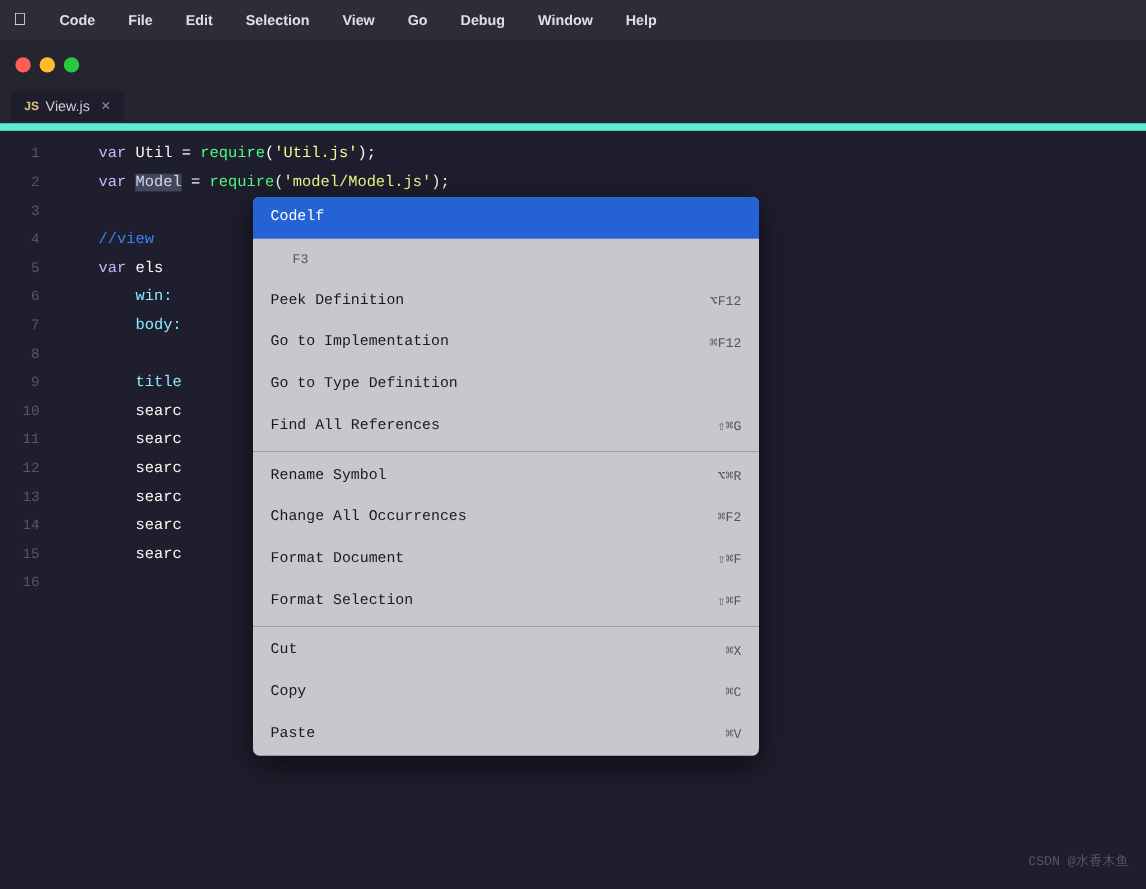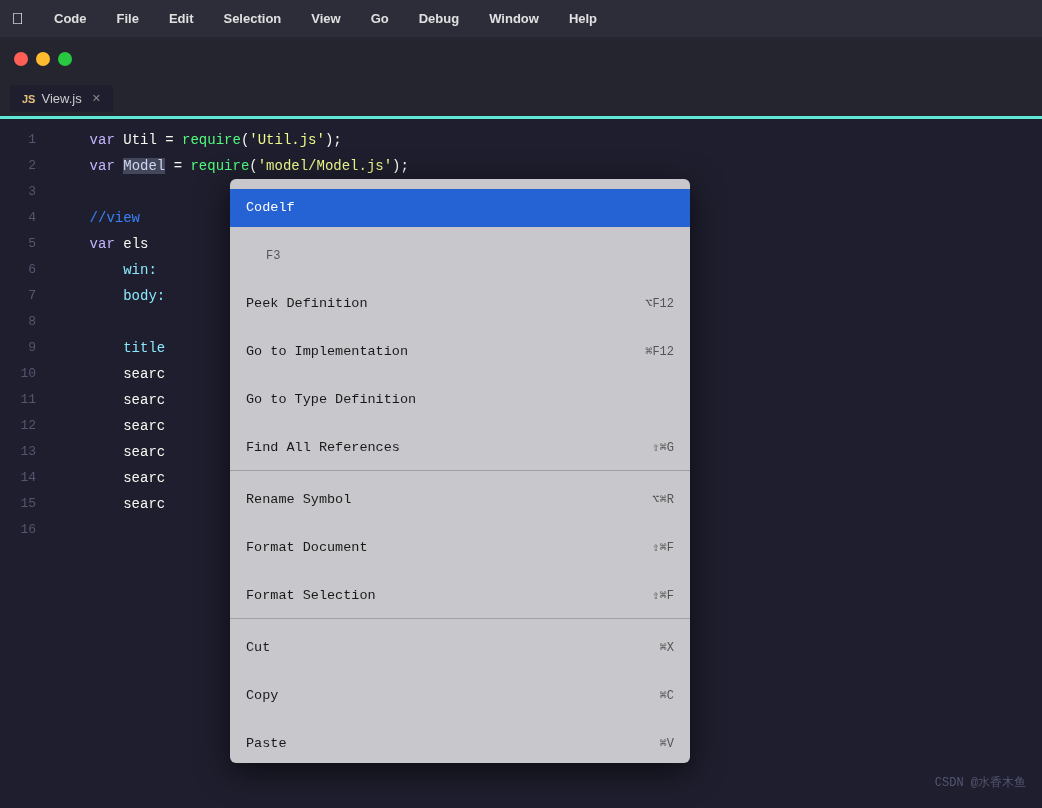--- a/index.html
+++ b/index.html
@@ -59,21 +59,21 @@
     .tl-yellow { background: #febc2e; }
     .tl-green { background: #28c840; }
 
     
     .tab-bar {
       display: flex;
       align-items: center;
       background: #252530;
       height: 38px;
       padding-left: 10px;
-      border-bottom: 3px solid #5eead4;
+      border-bottom: 7px solid #5eead4;
     }
 
     .tab {
       display: flex;
       align-items: center;
       gap: 6px;
       padding: 6px 12px;
       background: #1e1e2e;
       border-radius: 4px 4px 0 0;
       font-size: 13px;
@@ -163,21 +163,20 @@
 
     .ctx-item {
       display: flex;
       align-items: flex-start;
       justify-content: space-between;
       padding: 6px 16px;
       font-size: 13.5px;
       color: #1a1a1a;
       cursor: pointer;
       min-height: 30px;
-      margin-top: 10px;
     }
 
     .ctx-item.highlighted {
       background: #2563d4;
       color: #fff;
     }
 
     .ctx-item .shortcut {
       color: #555;
       font-size: 12px;
@@ -299,20 +298,24 @@
     <div class="ctx-item">
       <span>Find All References</span>
       <span class="shortcut">⇧⌘G</span>
     </div>
     <div class="ctx-divider"></div>
     <div class="ctx-item">
       <span>Rename Symbol</span>
       <span class="shortcut">⌥⌘R</span>
     </div>
     <div class="ctx-item">
+      <span>Change All Occurrences</span>
+      <span class="shortcut">⌘F2</span>
+    </div>
+    <div class="ctx-item">
       <span>Format Document</span>
       <span class="shortcut">⇧⌘F</span>
     </div>
     <div class="ctx-item">
       <span>Format Selection</span>
       <span class="shortcut">⇧⌘F</span>
     </div>
     <div class="ctx-divider"></div>
     <div class="ctx-item">
       <span>Cut</span>

